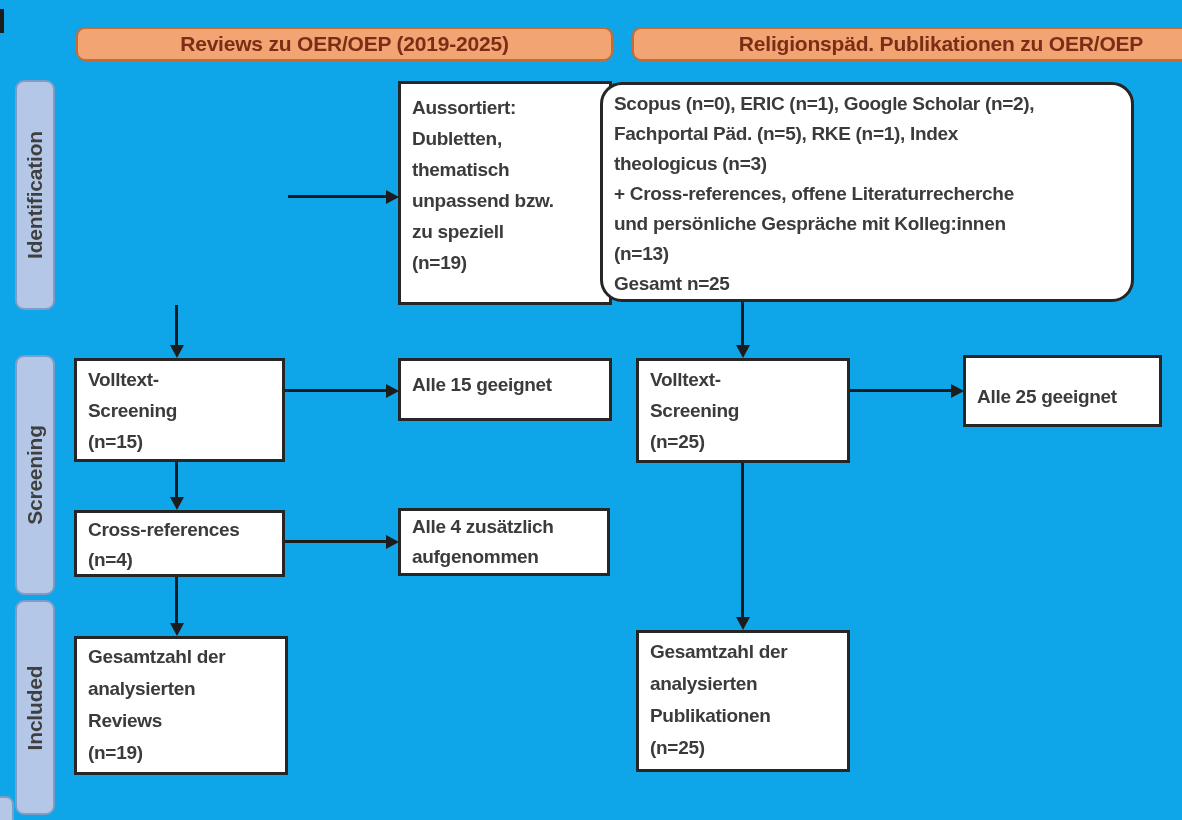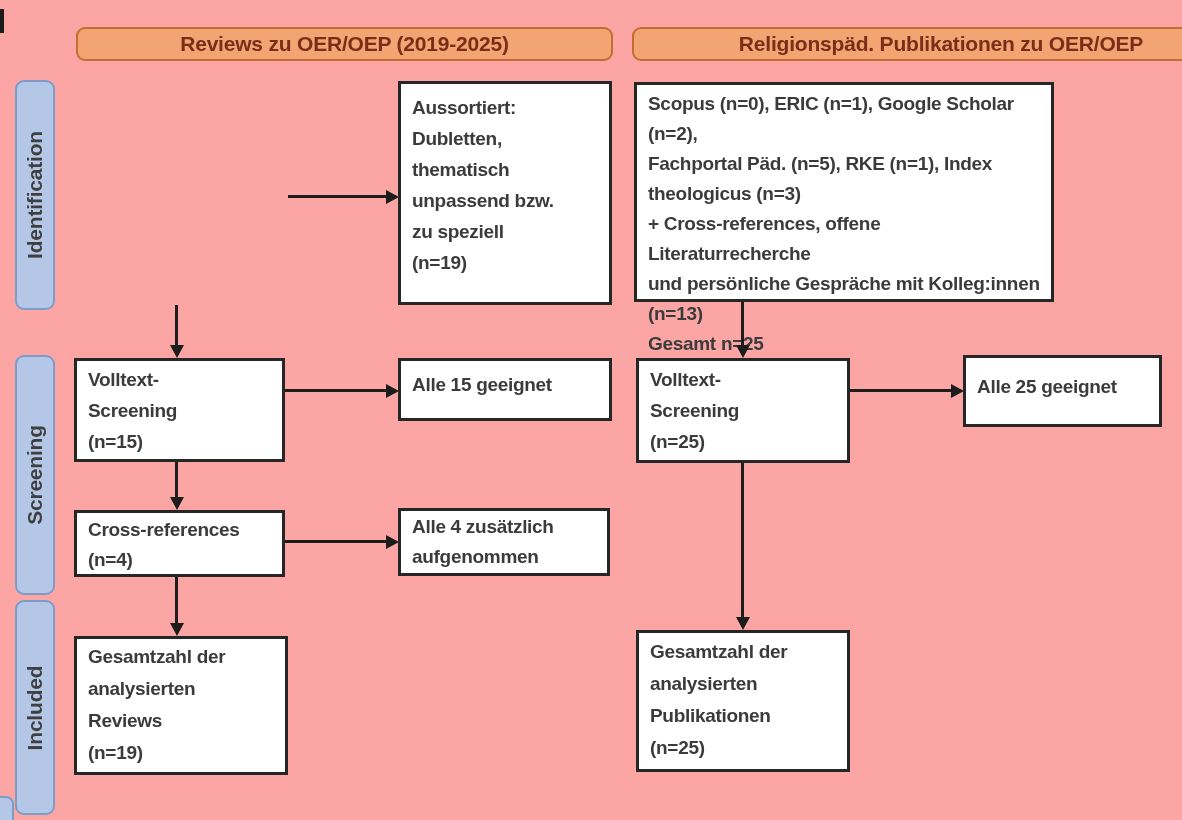--- a/index.html
+++ b/index.html
@@ -1,20 +1,20 @@
 <!DOCTYPE html>
 <html><head>
 <meta charset="utf-8">
 <style>
   html,body{margin:0;padding:0;background:#ffffff;}
   #canvas{
     position:relative;
     width:1182px;height:820px;
     overflow:hidden;
-    background:#fca5a5;
+    background:#0ea5e9;
     font-family:"Liberation Sans", sans-serif;
     color:#3b3b3b;
   }
   
   .col-header{
     position:absolute;
     box-sizing:border-box;
     background:#f2a472;
     border:2px solid #c86a33;
     border-radius:9px;
@@ -62,35 +62,35 @@
     padding:4px 6px 0 11px;
     line-height:31px;
   }
   #box-reviews-sources      {left:74px; top:81px; width:214px;height:224px;}
   #box-reviews-excluded     {left:398px;top:81px; width:214px;height:224px;}
   #box-reviews-fulltext     {left:74px; top:358px;width:211px;height:104px;}
   #box-reviews-eligible     {left:398px;top:358px;width:214px;height:63px;}
   #box-reviews-crossrefs    {left:74px; top:510px;width:211px;height:67px;}
   #box-reviews-added        {left:398px;top:508px;width:212px;height:68px;}
   #box-reviews-included     {left:74px; top:636px;width:214px;height:139px;}
-  #box-relpaed-sources      {left:634px;top:82px; width:420px;height:220px;}
+  #box-relpaed-sources      {left:600px;top:82px; width:534px;height:220px;border-radius:22px;}
   #box-relpaed-fulltext     {left:636px;top:358px;width:214px;height:105px;}
   #box-relpaed-eligible     {left:963px;top:355px;width:199px;height:72px;}
   #box-relpaed-included     {left:636px;top:630px;width:214px;height:142px;}
 
   #box-reviews-sources .txt {padding-top:6px;line-height:31px;}
   #box-reviews-excluded .txt{padding-top:8px;line-height:31px;}
   #box-reviews-fulltext .txt{padding-top:3px;line-height:31px;}
   #box-reviews-eligible .txt{padding-top:8px;}
   #box-reviews-crossrefs .txt{padding-top:2px;line-height:30px;}
   #box-reviews-added .txt   {padding-top:1px;line-height:30px;border-radius:18px;}
   #box-reviews-included .txt{padding-top:2px;line-height:32px;}
   #box-relpaed-sources .txt {padding-top:4px;line-height:30px;}
   #box-relpaed-fulltext .txt{padding-top:3px;line-height:31px;}
-  #box-relpaed-eligible .txt{padding-top:13px;}
+  #box-relpaed-eligible .txt{padding-top:23px;}
   #box-relpaed-included .txt{padding-top:3px;line-height:32px;}
 
   
   .hline{position:absolute;height:3px;background:#1c1c1c;}
   .vline{position:absolute;width:3px;background:#1c1c1c;}
   .head-r{position:absolute;width:0;height:0;
     border-left:13px solid #1c1c1c;border-top:7px solid transparent;border-bottom:7px solid transparent;}
   .head-d{position:absolute;width:0;height:0;
     border-top:13px solid #1c1c1c;border-left:7px solid transparent;border-right:7px solid transparent;}
 

